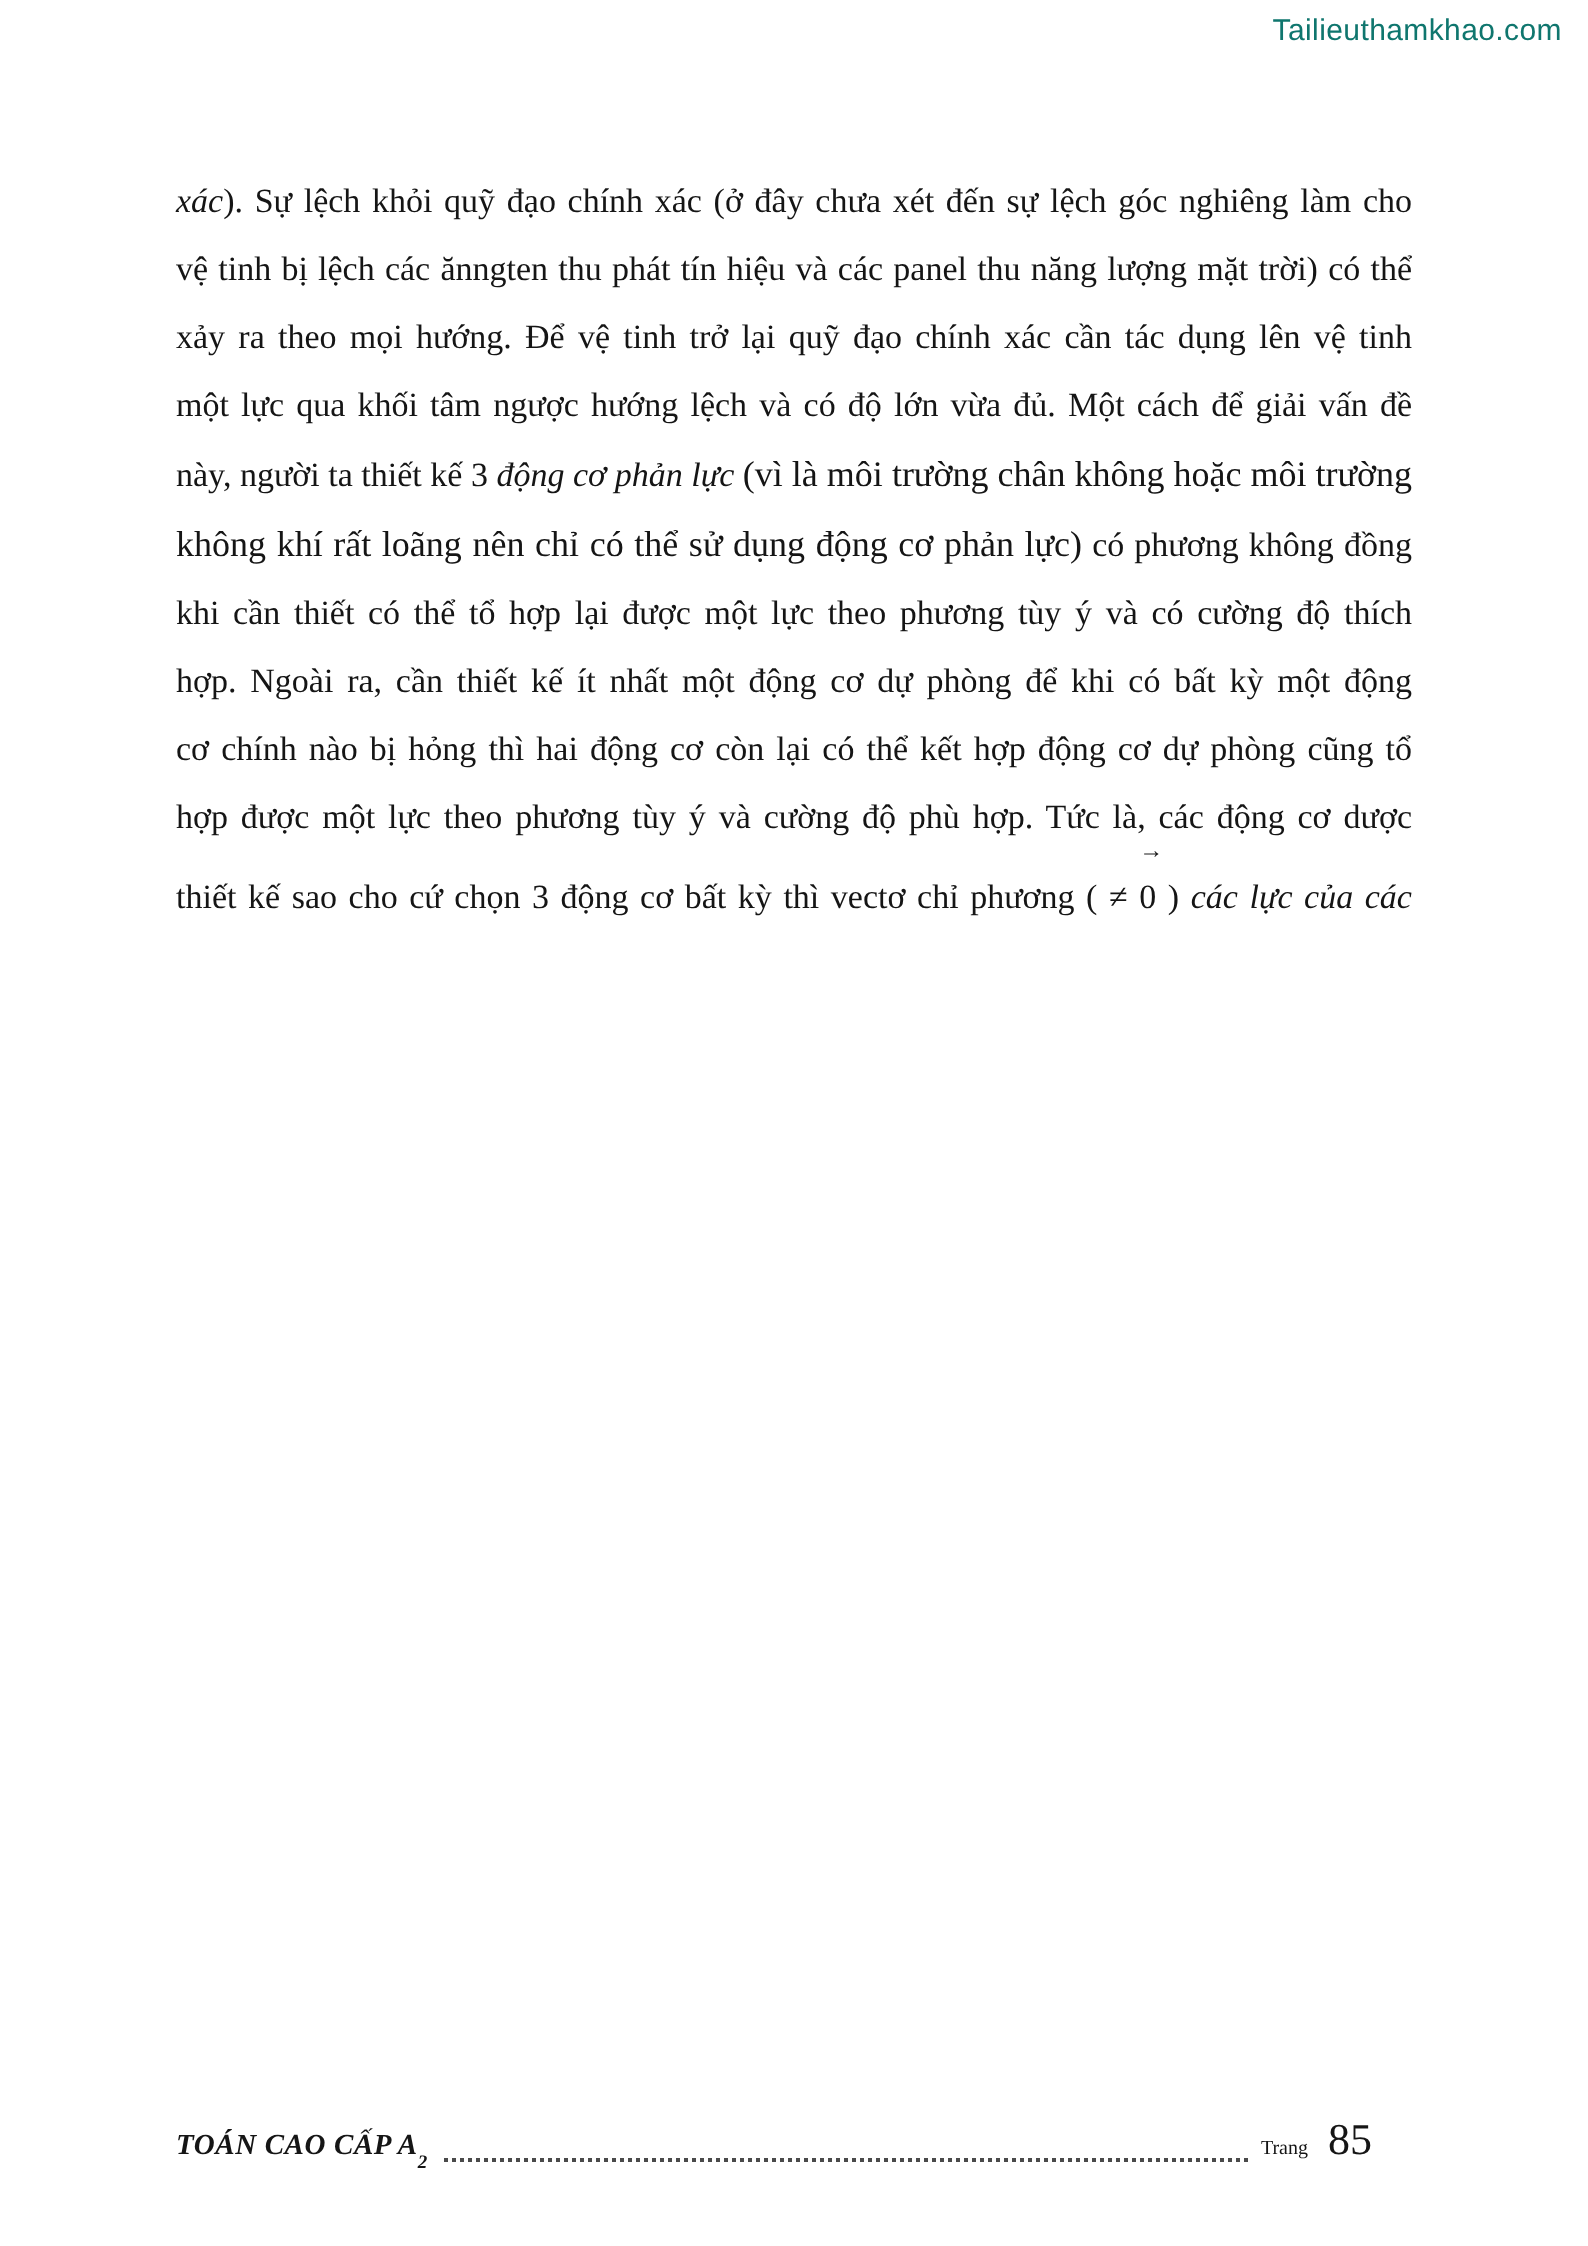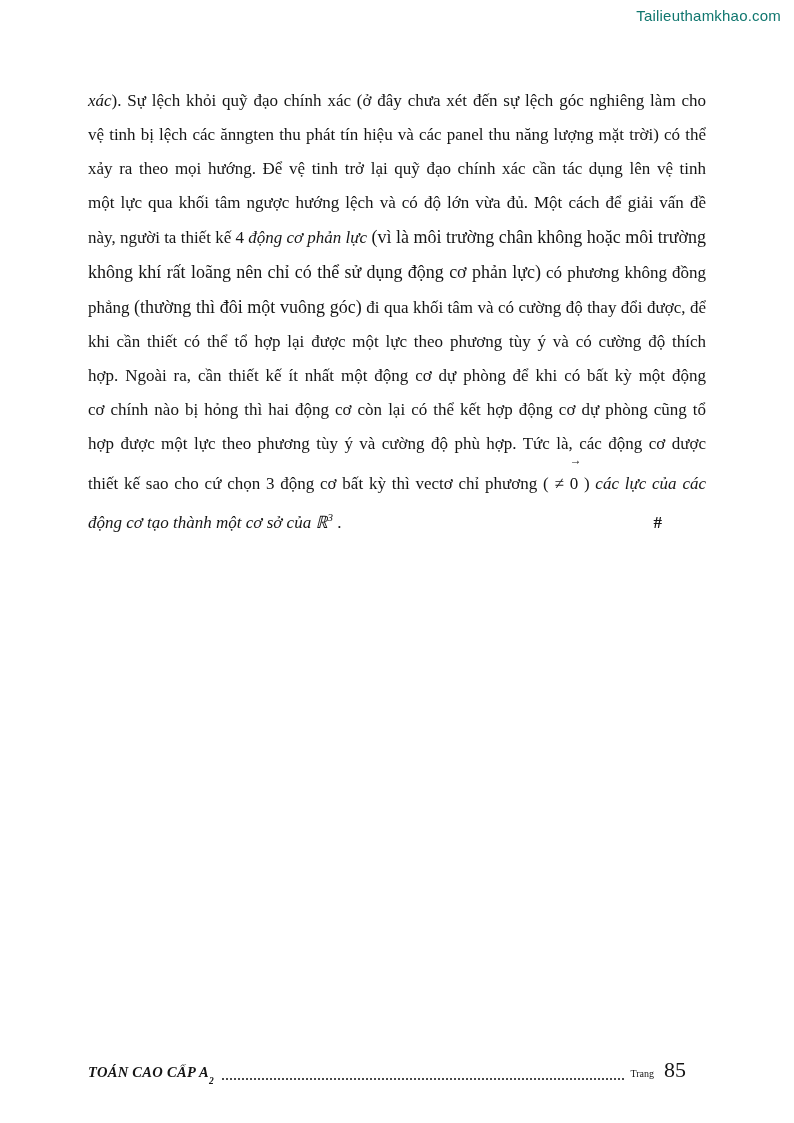--- a/index.html
+++ b/index.html
@@ -107,29 +107,27 @@
 </head>
 <body>
 
 <div class="watermark">Tailieuthamkhao.com</div>
 
 <div class="paragraph">
     <div class="line"><span class="seg i">xác</span><span class="seg n">). Sự lệch khỏi quỹ đạo chính xác (ở đây chưa xét đến sự lệch góc nghiêng làm cho</span></div>
     <div class="line"><span class="seg n">vệ tinh bị lệch các ănngten thu phát tín hiệu và các panel thu năng lượng mặt trời) có thể</span></div>
     <div class="line"><span class="seg n">xảy ra theo mọi hướng. Để vệ tinh trở lại quỹ đạo chính xác cần tác dụng lên vệ tinh</span></div>
     <div class="line"><span class="seg n">một lực qua khối tâm ngược hướng lệch và có độ lớn vừa đủ. Một cách để giải vấn đề</span></div>
-    <div class="line"><span class="seg n">này, người ta thiết kế 4 </span><span class="seg i">động cơ phản lực</span><span class="seg n"> </span><span class="seg sm">(vì là môi trường chân không hoặc môi trường</span></div>
+    <div class="line"><span class="seg n">này, người ta thiết kế 3 </span><span class="seg i">động cơ phản lực</span><span class="seg n"> </span><span class="seg sm">(vì là môi trường chân không hoặc môi trường</span></div>
     <div class="line"><span class="seg sm">không khí rất loãng nên chỉ có thể sử dụng động cơ phản lực)</span><span class="seg n"> có phương không đồng</span></div>
-    <div class="line"><span class="seg n">phẳng </span><span class="seg sm">(thường thì đôi một vuông góc)</span><span class="seg n"> đi qua khối tâm và có cường độ thay đổi được, để</span></div>
     <div class="line"><span class="seg n">khi cần thiết có thể tổ hợp lại được một lực theo phương tùy ý và có cường độ thích</span></div>
     <div class="line"><span class="seg n">hợp. Ngoài ra, cần thiết kế ít nhất một động cơ dự phòng để khi có bất kỳ một động</span></div>
     <div class="line"><span class="seg n">cơ chính nào bị hỏng thì hai động cơ còn lại có thể kết hợp động cơ dự phòng cũng tổ</span></div>
     <div class="line"><span class="seg n">hợp được một lực theo phương tùy ý và cường độ phù hợp. Tức là, các động cơ dược</span></div>
     <div class="line gap-a"><span class="seg n">thiết kế sao cho cứ chọn 3 động cơ bất kỳ thì vectơ chỉ phương ( ≠ </span><span class="seg vec"><span class="arrow">→</span><span>0</span></span><span class="seg n"> )  </span><span class="seg i">các lực của các</span></div>
-    <div class="line gap-b no-just"><span class="seg i">động cơ  tạo thành một cơ sở của </span><span class="seg bb">ℝ</span><span class="seg bbsup">3</span><span class="seg n"> .</span><span class="end-mark">#</span></div>
   </div>
 
 <div class="footer">
   <span><span class="book">TOÁN CAO CẤP A</span><span class="booksub">2</span></span>
   <span class="leader"></span>
   <span class="pagelbl">Trang</span>
   <span class="pagenum">85</span>
 </div>
 
 </body></html>

